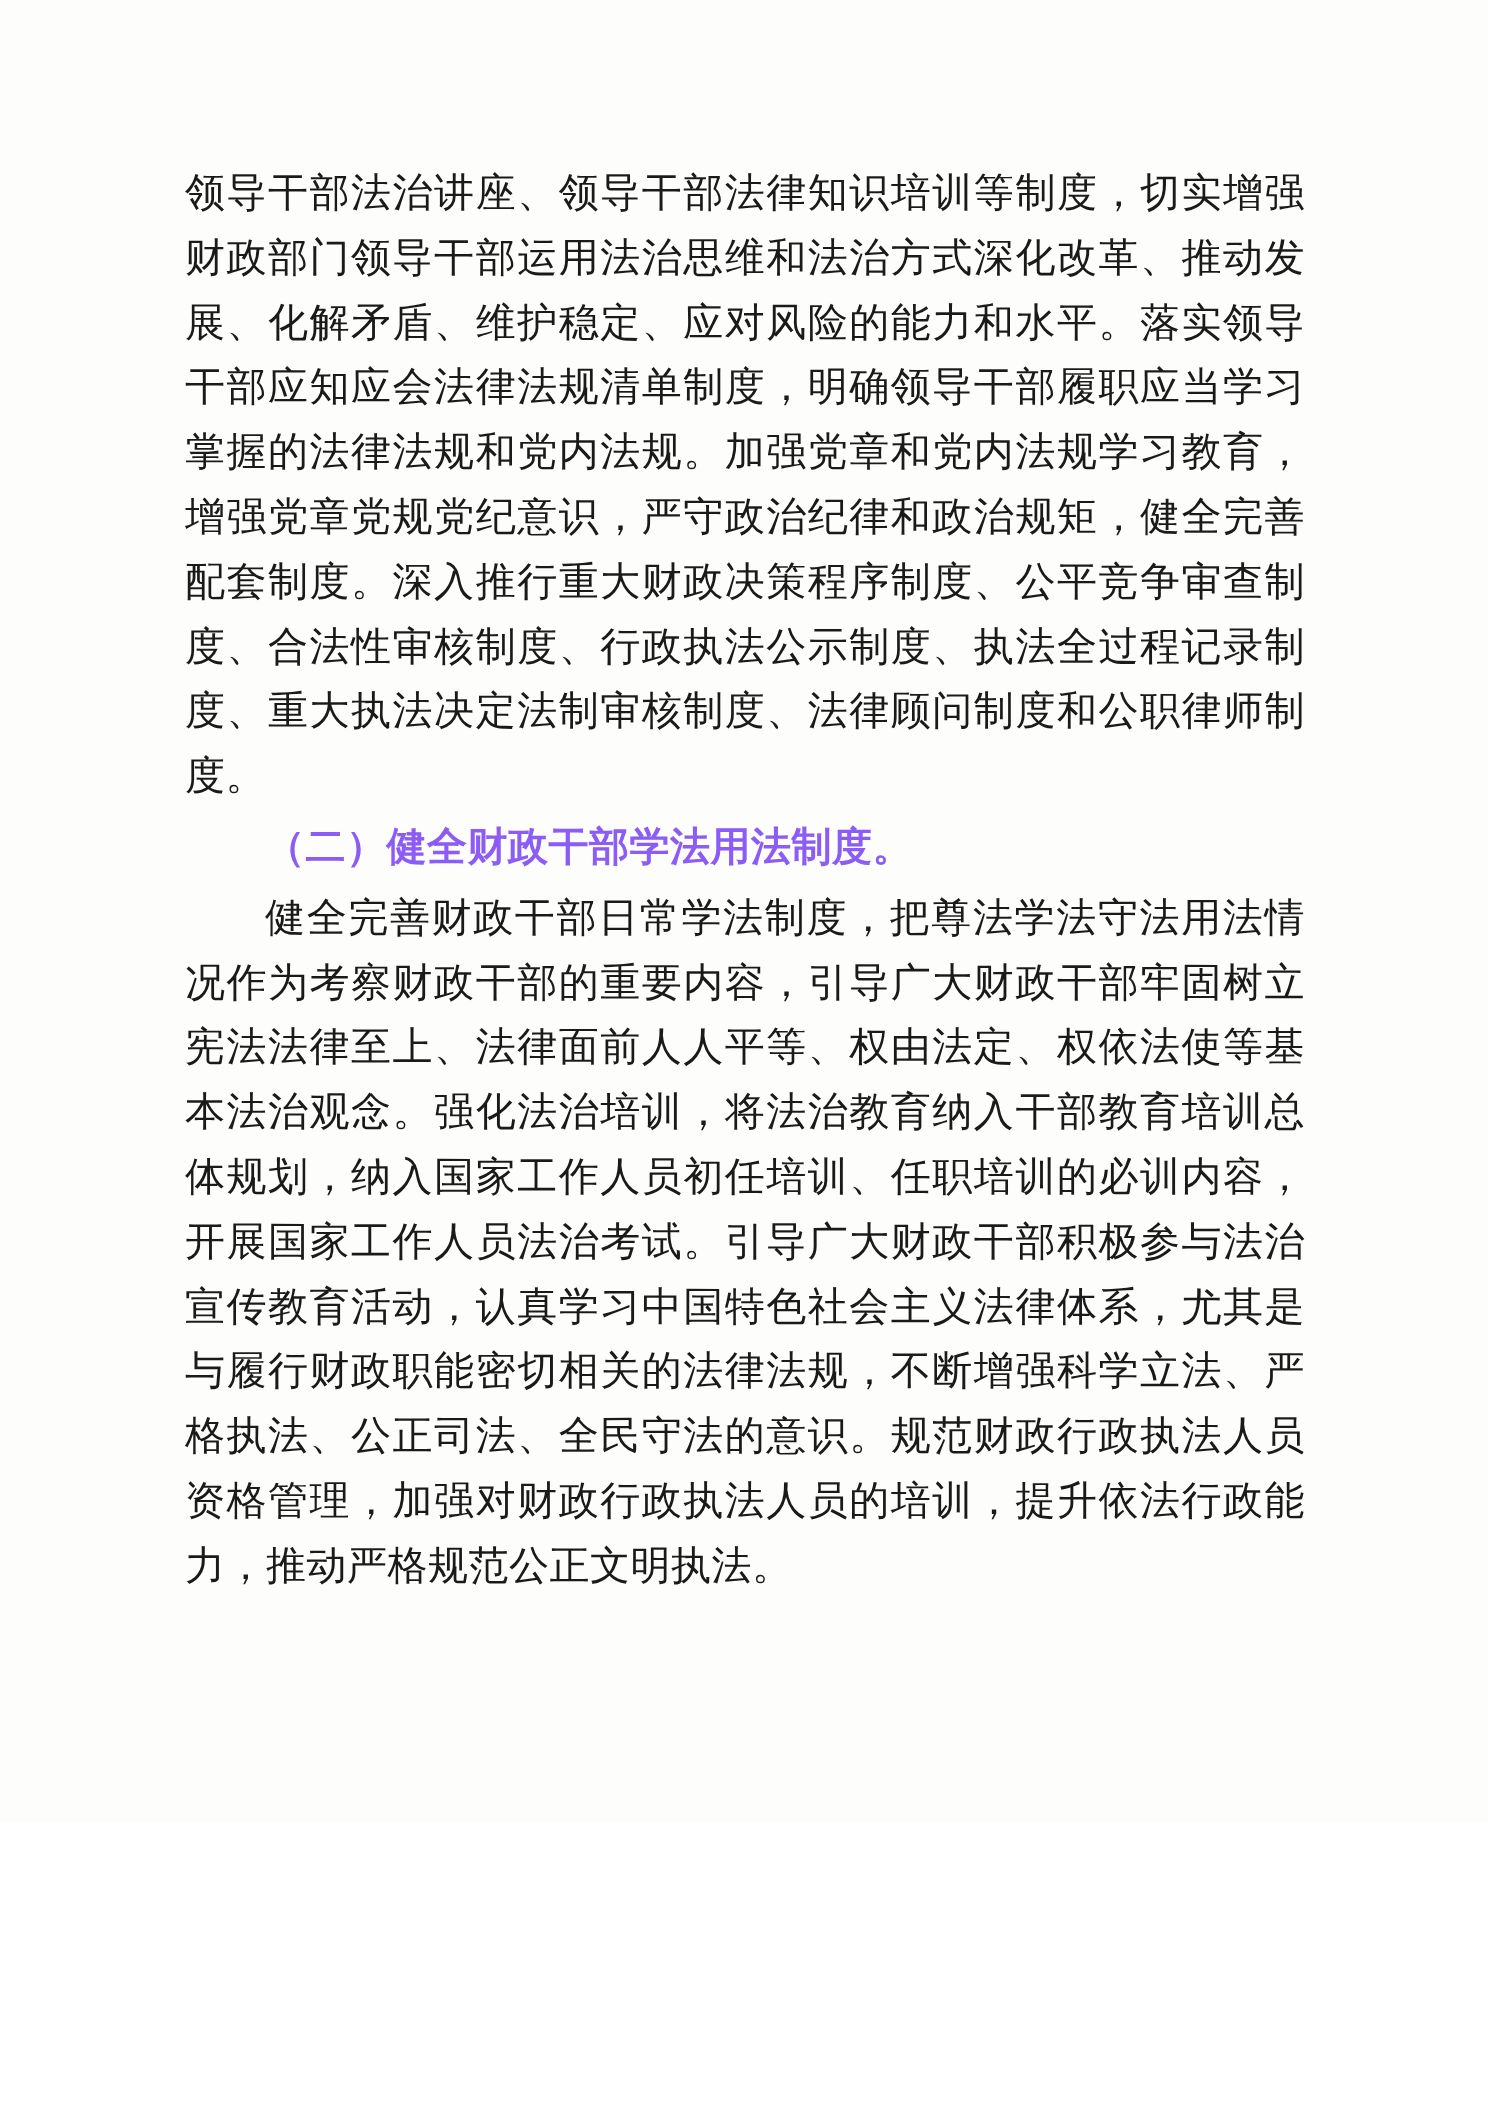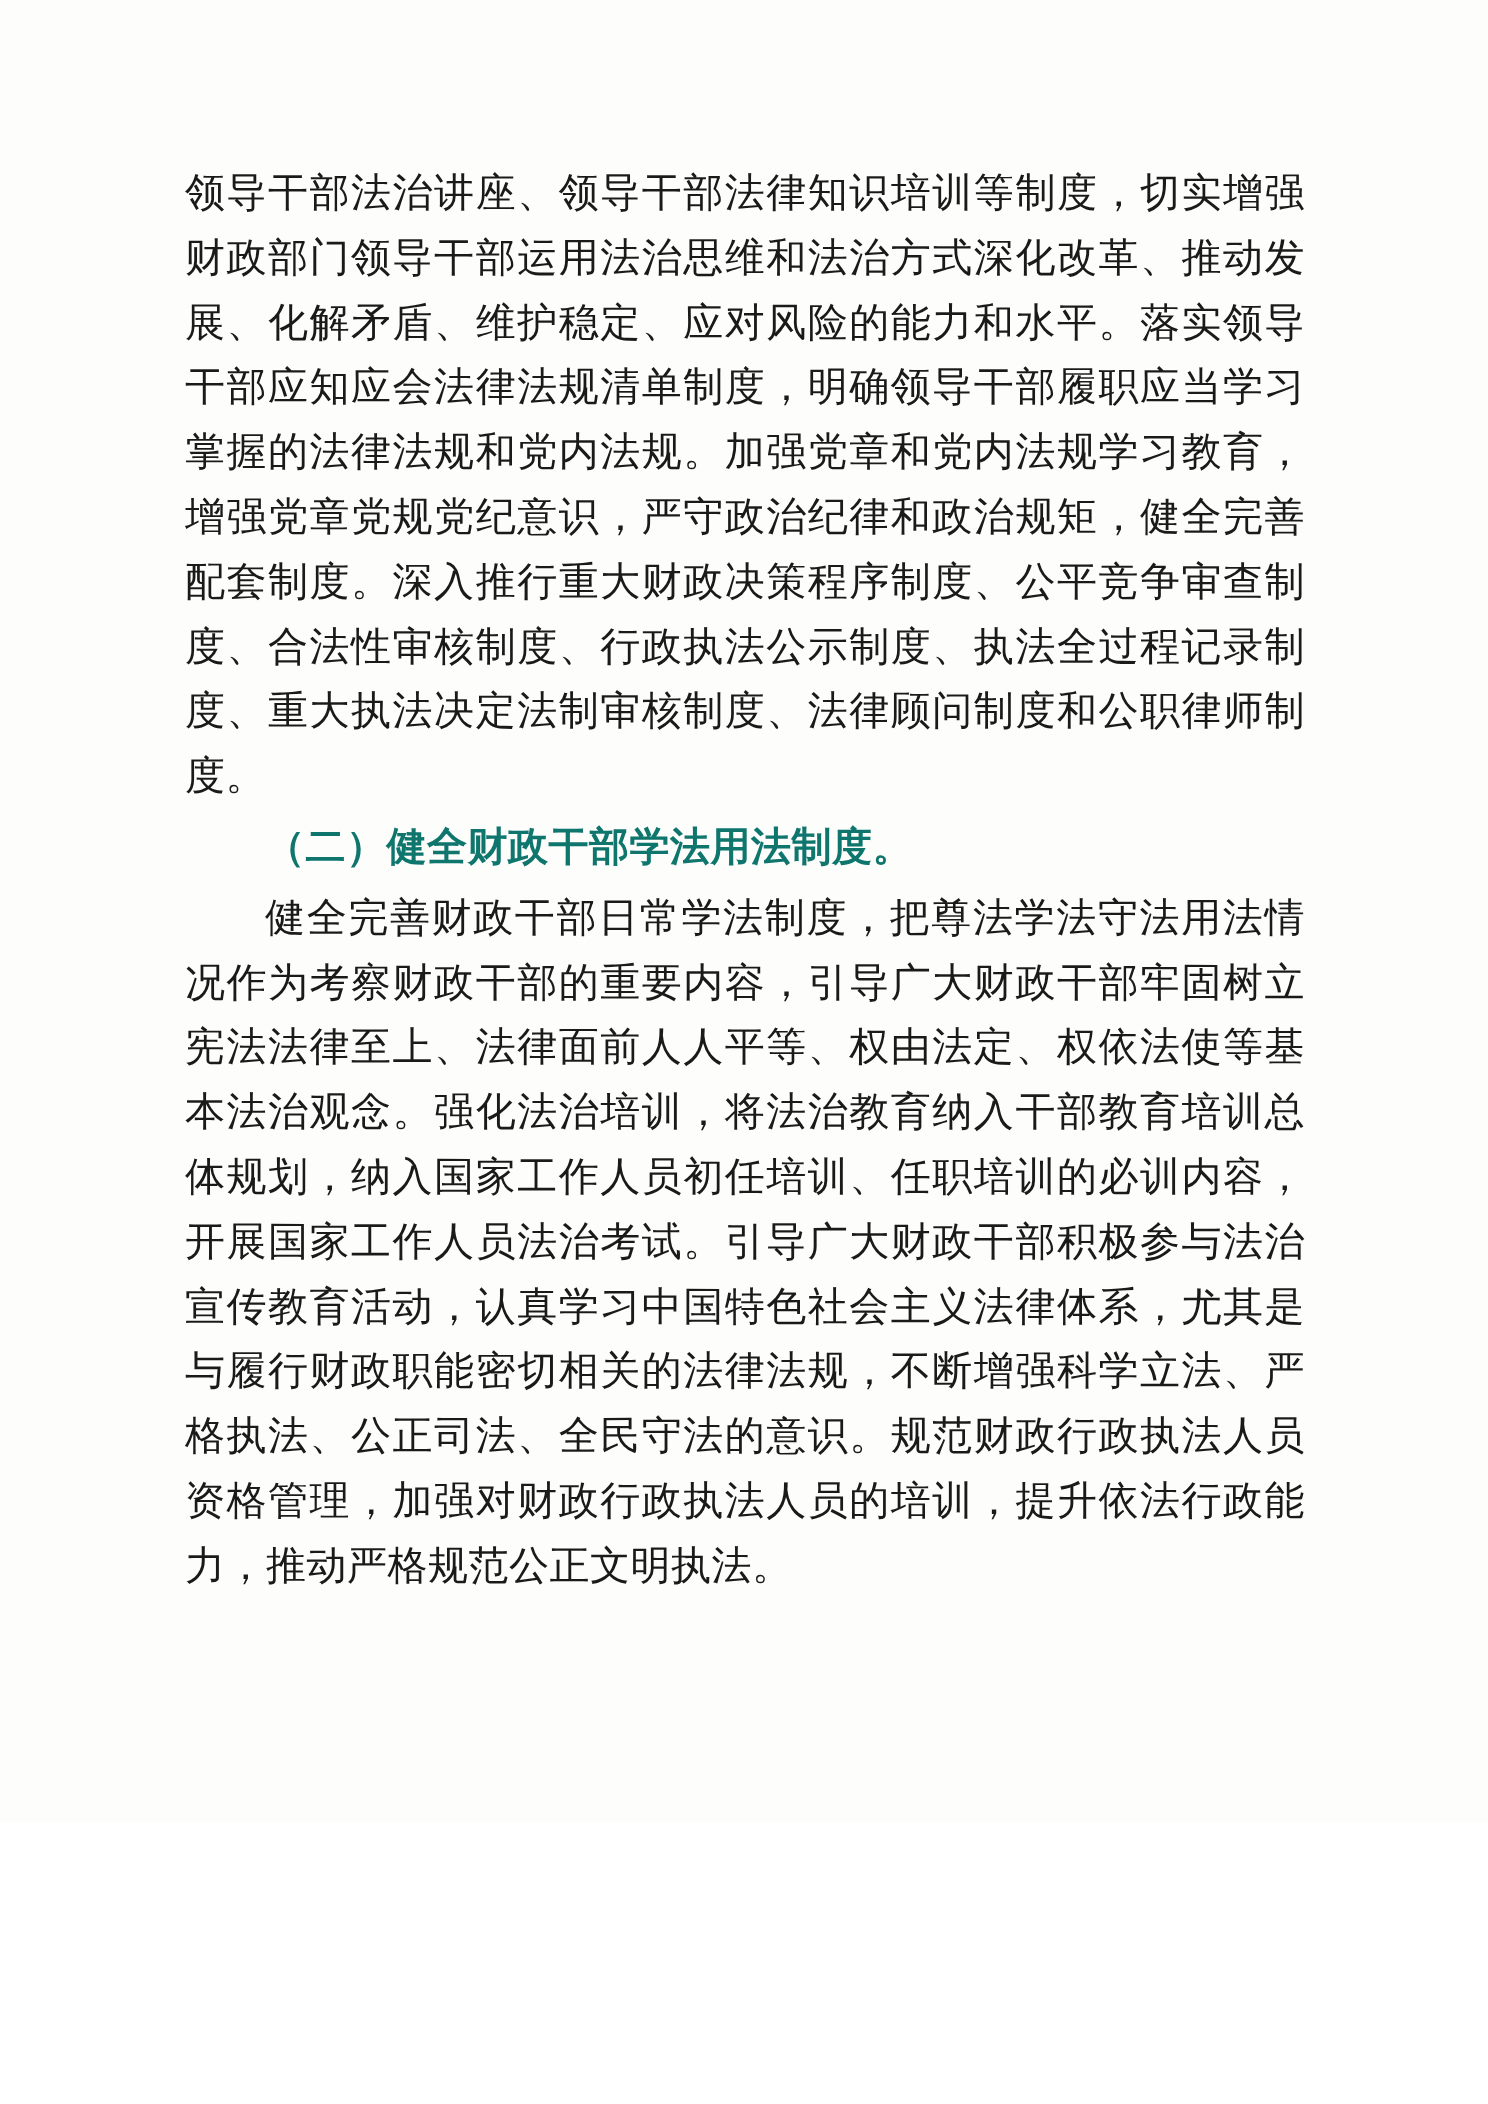--- a/index.html
+++ b/index.html
@@ -31,21 +31,21 @@
     letter-spacing: 0.5px;
     margin: 0 0 0 0;
     font-weight: 500;
   }
   .para.indent {
     text-indent: 80px;
   }
   .heading {
     font-size: 40px;
     line-height: 1.62;
-    color: #0f766e;
+    color: #8b5cf6;
     text-indent: 80px;
     font-weight: 600;
     letter-spacing: 0.5px;
     margin: 6px 0 6px 0;
   }
   .page-number {
     position: absolute;
     left: 0;
     right: 0;
     top: 1900px;

